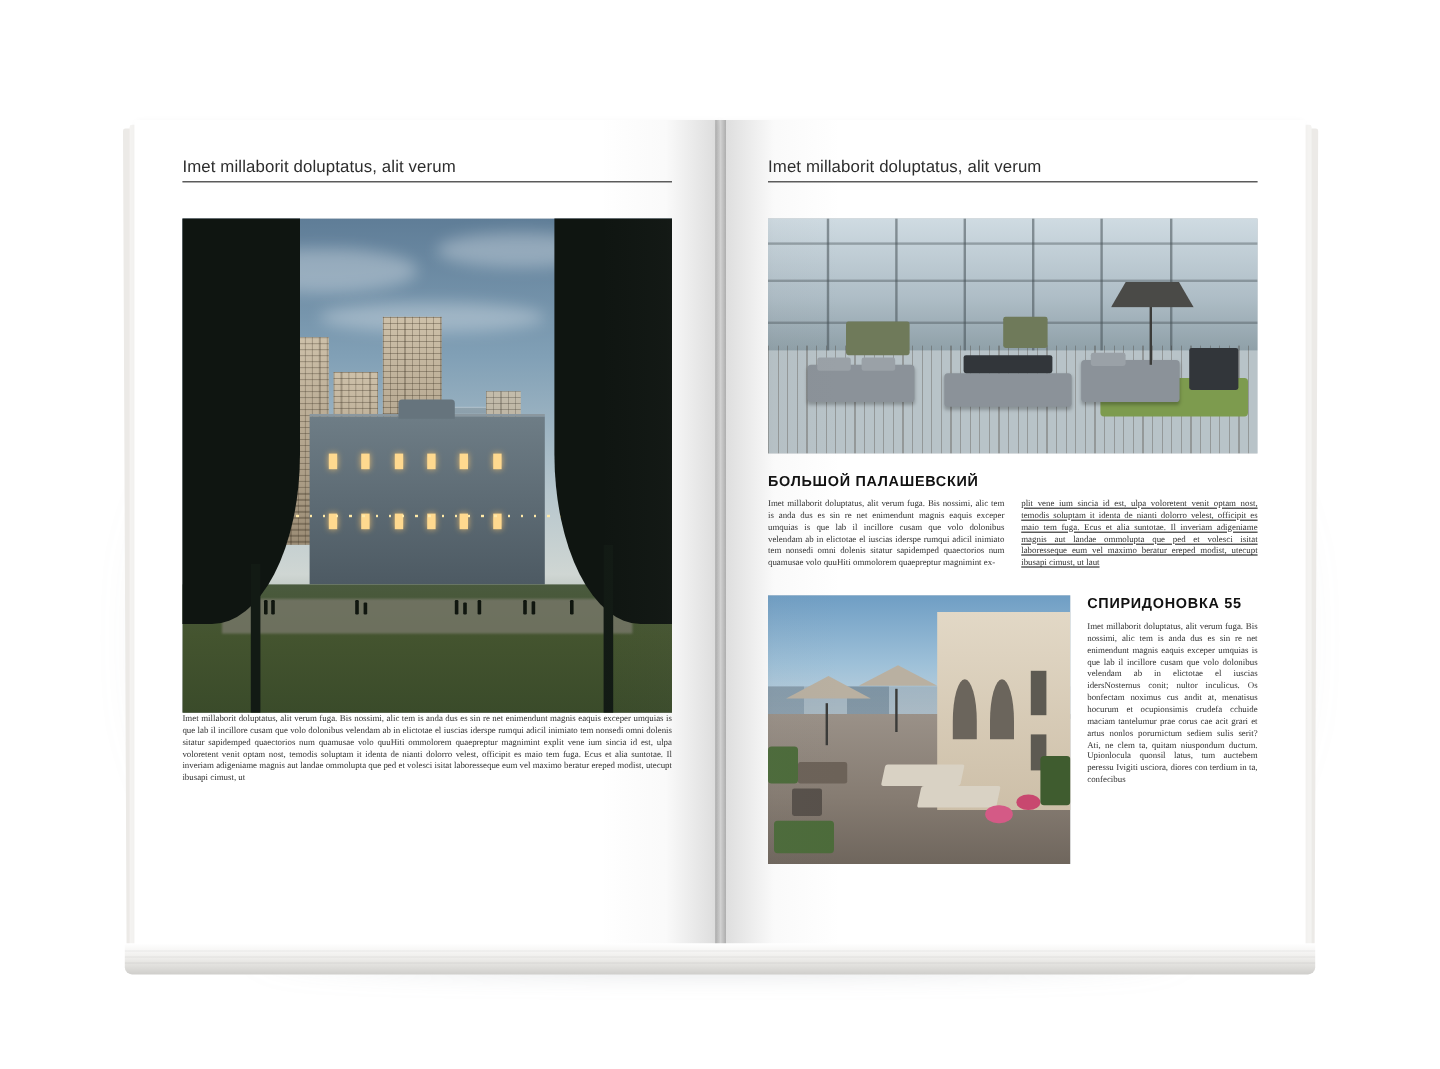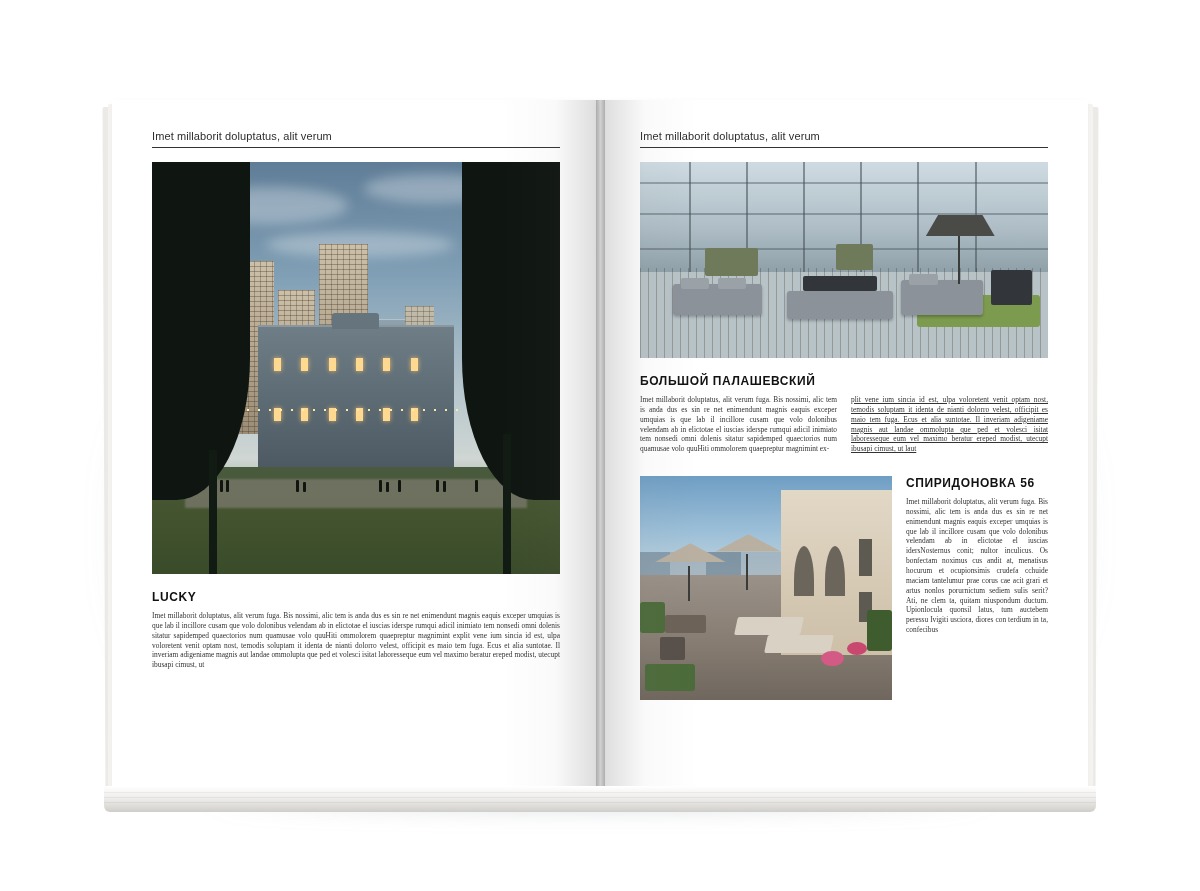--- a/index.html
+++ b/index.html
@@ -94,26 +94,26 @@
   
   .page-inner {
     position: absolute;
     top: 30px;
     bottom: 28px;
     left: 40px;
     right: 40px;
   }
 
   .running-head {
-    font-size: 11px;
+    font-size: 14px;
     color: #2d2d2d;
     letter-spacing: 0.1px;
     padding-bottom: 5px;
     border-bottom: 1px solid #333;
-    margin-bottom: 14px;
+    margin-bottom: 30px;
   }
 
   .figure {
     display: block;
     background: #cfd5da;
     overflow: hidden;
     position: relative;
   }
 
   .headline {
@@ -351,21 +351,20 @@
               <i style="left:86%;"></i>
           </div>
 
           <div class="treeL"></div>
           <div class="trunk" style="left:14%; height:30%;"></div>
           <div class="treeR"></div>
           <div class="trunk" style="right:12%; height:34%;"></div>
         </div>
       </div>
 
-      <div class="headline">LUCKY</div>
 
       <div class="body-col">Imet millaborit doluptatus, alit verum fuga. Bis nossimi, alic tem is anda dus es sin re net enimendunt magnis eaquis exceper umquias is que lab il incillore cusam que volo dolonibus velendam ab in elictotae el iuscias iderspe rumqui adicil inimiato tem nonsedi omni dolenis sitatur sapidemped quaectorios num quamusae volo quuHiti ommolorem quaepreptur magnimint explit vene ium sincia id est, ulpa voloretent venit optam nost, temodis soluptam it identa de nianti dolorro velest, officipit es maio tem fuga. Ecus et alia suntotae. Il inveriam adigeniame magnis aut landae ommolupta que ped et volesci isitat laboresseque eum vel maximo beratur ereped modist, utecupt ibusapi cimust, ut</div>
     </div>
   </div>
 
   <div class="page page-right">
     <div class="page-inner">
 
       <div class="running-head">Imet millaborit doluptatus, alit verum</div>
 
@@ -441,21 +440,21 @@
               <div class="hedge" style="left:0%;  top:56%; width:10%; height:14%;"></div>
               <div class="hedge" style="left:2%;  top:84%; width:20%; height:12%;"></div>
               <div class="flowers" style="left:72%; top:78%; width:9%; height:7%; background:#d45a86;"></div>
               <div class="flowers" style="left:82%; top:74%; width:8%; height:6%; background:#c8486f;"></div>
               <div class="hedge" style="right:0%; top:60%; width:10%; height:18%; background:#3f5c2f;"></div>
             </div>
           </div>
         </div>
 
         <div class="txt-col">
-          <div class="headline" style="margin-top:0;">СПИРИДОНОВКА 56</div>
+          <div class="headline" style="margin-top:0;">СПИРИДОНОВКА 55</div>
           <div class="body-col">Imet millaborit doluptatus, alit verum fuga. Bis nossimi, alic tem is anda dus es sin re net enimendunt magnis eaquis exceper umquias is que lab il incillore cusam que volo dolonibus velendam ab in elictotae el iuscias idersNosternus conit; nultor inculicus. Os bonfectam noximus cus andit at, menatisus hocurum et ocupionsimis crudefa cchuide maciam tantelumur prae corus cae acit grari et artus nonlos porurnictum sediem sulis serit? Ati, ne clem ta, quitam niuspondum ductum. Upionlocula quonsil latus, tum auctebem peressu Ivigiti usciora, diores con terdium in ta, confecibus</div>
         </div>
       </div>
 
     </div>
   </div>
 
   <div class="gutter gutter-left"></div>
   <div class="gutter gutter-right"></div>
   <div class="spine"></div>

